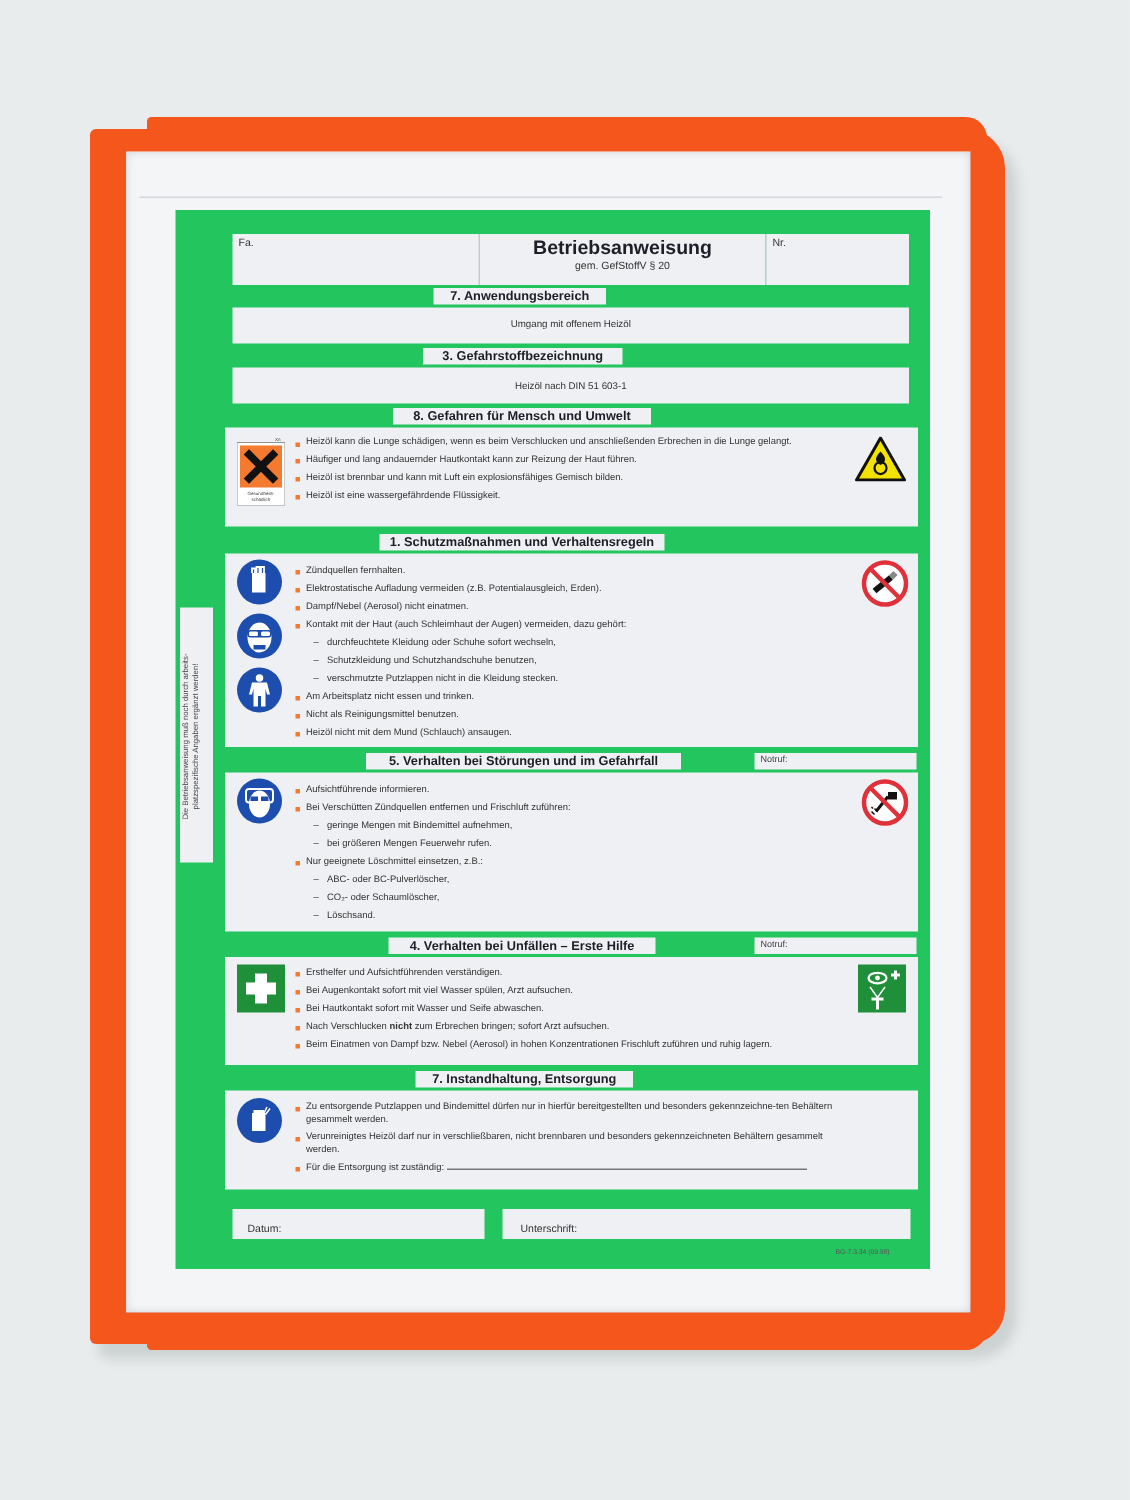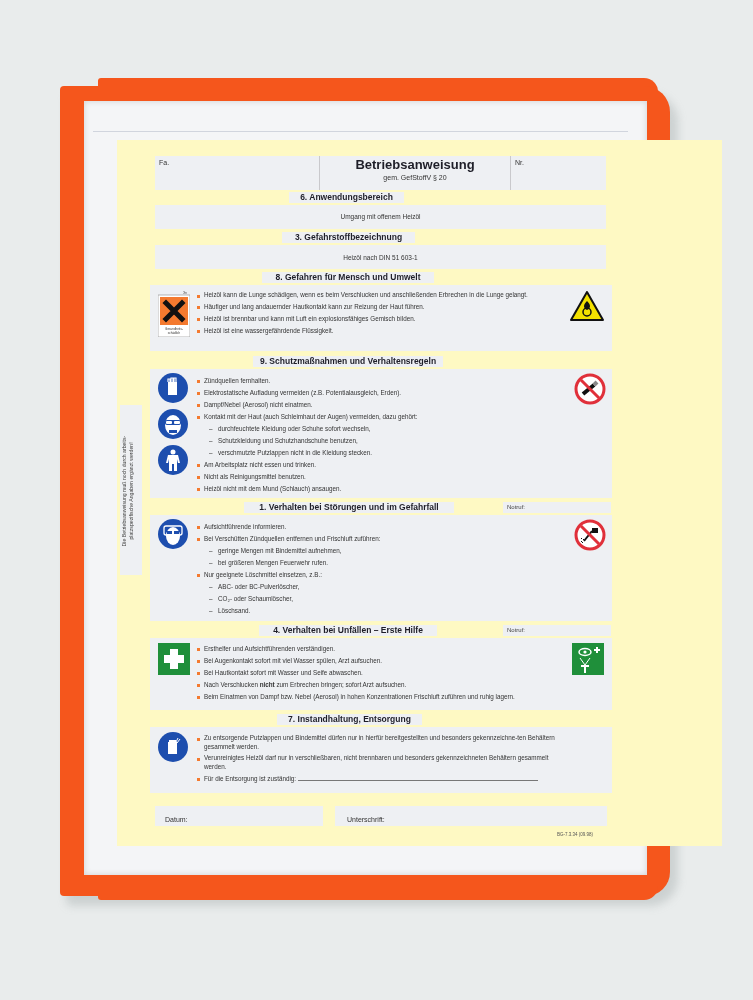--- a/index.html
+++ b/index.html
@@ -3,21 +3,21 @@
 <meta charset="utf-8">
 <style>
   html,body{margin:0;padding:0;}
   body{width:753px;height:1000px;background:#e9ecec;position:relative;overflow:hidden;font-family:"Liberation Sans",sans-serif;color:#2a2a35;}
   .shadow{position:absolute;left:66px;top:94px;width:612px;height:812px;background:rgba(120,130,130,0.25);border-radius:6px 28px 28px 6px;filter:blur(4px);}
   .frame{position:absolute;left:60px;top:86px;width:610px;height:810px;background:#f5561c;border-radius:4px 26px 24px 4px;}
   .frame-tab{position:absolute;left:98px;top:78px;width:560px;height:14px;background:#f5561c;border-radius:3px 14px 0 0;}
   .frame-tab-bottom{position:absolute;left:98px;top:886px;width:560px;height:14px;background:#f5561c;border-radius:0 0 14px 3px;}
   .frame-inner{position:absolute;left:84px;top:101px;width:563px;height:774px;background:#f4f5f7;box-shadow:inset 0 0 6px rgba(0,0,0,0.15);}
   .pocket{position:absolute;left:93px;top:113px;width:535px;height:18px;border-bottom:1px solid rgba(200,205,215,0.8);}
-  .sheet{position:absolute;left:117px;top:140px;width:605px;height:706px;background:#fef9c3;}
+  .sheet{position:absolute;left:117px;top:140px;width:503px;height:706px;background:#22c55e;}
   .box{position:absolute;background:#eef0f3;}
   .hdr-cell{position:absolute;top:16px;height:34px;background:#eef0f3;border-right:1px solid #c9c9cc;}
   .lbl-small{position:absolute;font-size:7px;color:#333;}
   .title{position:absolute;left:203px;top:17px;width:190px;text-align:center;font-weight:bold;font-size:13px;color:#1e1e28;}
   .subtitle{position:absolute;left:203px;top:34px;width:190px;text-align:center;font-size:7px;color:#333;}
   .sec-head{position:absolute;background:#eef0f3;font-weight:bold;font-size:8.5px;text-align:center;color:#1e1e28;line-height:11px;height:11px;}
   .notruf{position:absolute;background:#eef0f3;font-size:6px;color:#444;line-height:11px;height:11px;padding-left:4px;box-sizing:border-box;}
   .centered-text{position:absolute;width:100%;text-align:center;font-size:6.5px;color:#333;}
   ul.bullets{position:absolute;margin:0;padding:0;list-style:none;font-size:6.3px;color:#333;line-height:12px;}
   ul.bullets li{position:relative;padding-left:8px;}
@@ -48,21 +48,21 @@
   <div class="hdr-cell" style="left:38px;width:164px;">
     <span class="lbl-small" style="left:4px;top:3px;">Fa.</span>
   </div>
   <div class="hdr-cell" style="left:203px;width:190px;"></div>
   <div class="title">Betriebsanweisung</div>
   <div class="subtitle">gem. GefStoffV § 20</div>
   <div class="hdr-cell" style="left:394px;width:95px;border-right:none;">
     <span class="lbl-small" style="left:4px;top:3px;">Nr.</span>
   </div>
 
-  <div class="sec-head" style="left:172px;top:52px;width:115px;">6. Anwendungsbereich</div>
+  <div class="sec-head" style="left:172px;top:52px;width:115px;">7. Anwendungsbereich</div>
   <div class="box" style="left:38px;top:65px;width:451px;height:24px;">
     <div class="centered-text" style="top:8px;">Umgang mit offenem Heizöl</div>
   </div>
 
   <div class="sec-head" style="left:165px;top:92px;width:133px;">3. Gefahrstoffbezeichnung</div>
   <div class="box" style="left:38px;top:105px;width:451px;height:24px;">
     <div class="centered-text" style="top:9px;">Heizöl nach DIN 51 603-1</div>
   </div>
 
   <div class="sec-head" style="left:145px;top:132px;width:172px;">8. Gefahren für Mensch und Umwelt</div>
@@ -85,21 +85,21 @@
     </ul>
     <div class="icon" style="left:420px;top:6px;width:34px;height:30px;">
       <svg width="34" height="30" viewBox="0 0 34 30">
         <path d="M17 1 L33 29 L1 29 Z" fill="#f3e100" stroke="#111" stroke-width="2" stroke-linejoin="round"></path>
         <circle cx="17" cy="21" r="4" fill="none" stroke="#111" stroke-width="1.5"></circle>
         <path d="M17 10 C21 14 21 17 17 19 C13 17 13 14 17 10 Z" fill="#111"></path>
       </svg>
     </div>
   </div>
 
-  <div class="sec-head" style="left:136px;top:216px;width:190px;">9. Schutzmaßnahmen und Verhaltensregeln</div>
+  <div class="sec-head" style="left:136px;top:216px;width:190px;">1. Schutzmaßnahmen und Verhaltensregeln</div>
   <div class="box" style="left:33px;top:229px;width:462px;height:129px;">
     <div class="blue-circ" style="left:8px;top:4px;">
       <svg width="30" height="30" viewBox="0 0 30 30">
           <path d="M10 9 h9 v13 h-9 z" fill="#fff"></path>
           <path d="M10 9 v-3 h2 v3 m1 0 v-4 h2 v4 m1 0 v-4 h2 v4" stroke="#fff" stroke-width="1.2" fill="none"></path>
         </svg>
     </div>
     <div class="blue-circ" style="left:8px;top:40px;">
       <svg width="30" height="30" viewBox="0 0 30 30">
           <ellipse cx="15" cy="16" rx="8" ry="10" fill="#fff"></ellipse>
@@ -137,21 +137,21 @@
     </div>
   </div>
 
   <div class="sidenote" style="left:3px;top:265px;">
     <div class="sidenote-text">
       <div>Die Betriebsanweisung muß noch durch arbeits-</div>
       <div>platzspezifische Angaben ergänzt werden!</div>
     </div>
   </div>
 
-  <div class="sec-head" style="left:127px;top:362px;width:210px;">1. Verhalten bei Störungen und im Gefahrfall</div>
+  <div class="sec-head" style="left:127px;top:362px;width:210px;">5. Verhalten bei Störungen und im Gefahrfall</div>
   <div class="notruf" style="left:386px;top:362px;width:108px;">Notruf:</div>
   <div class="box" style="left:33px;top:375px;width:462px;height:106px;">
     <div class="blue-circ" style="left:8px;top:4px;">
       <svg width="30" height="30" viewBox="0 0 30 30">
           <ellipse cx="15" cy="17" rx="7" ry="9" fill="#fff"></ellipse>
           <rect x="6" y="7" width="18" height="9" rx="2" fill="none" stroke="#fff" stroke-width="1.3"></rect>
           <rect x="9" y="12" width="5" height="3" fill="#1d4eae"></rect>
           <rect x="16" y="12" width="5" height="3" fill="#1d4eae"></rect>
         </svg>
     </div>

